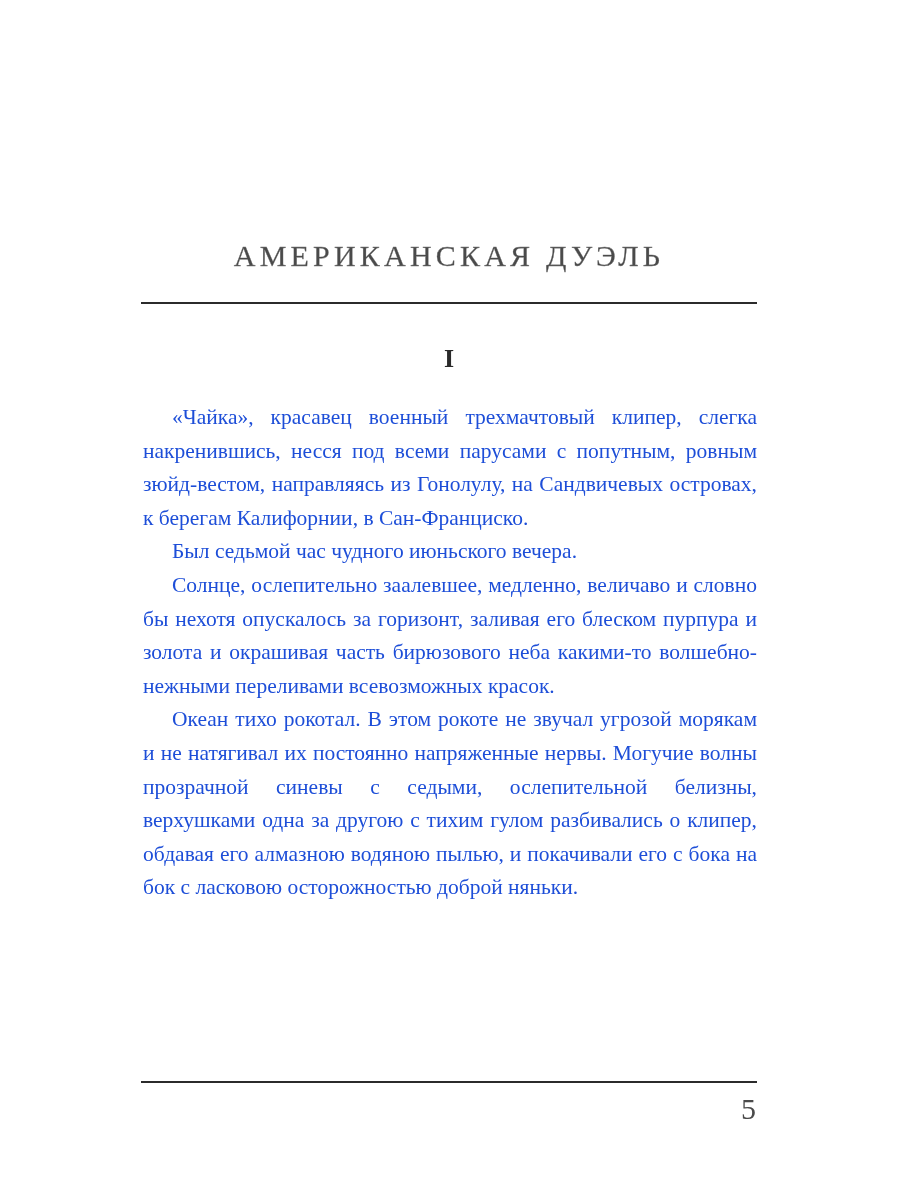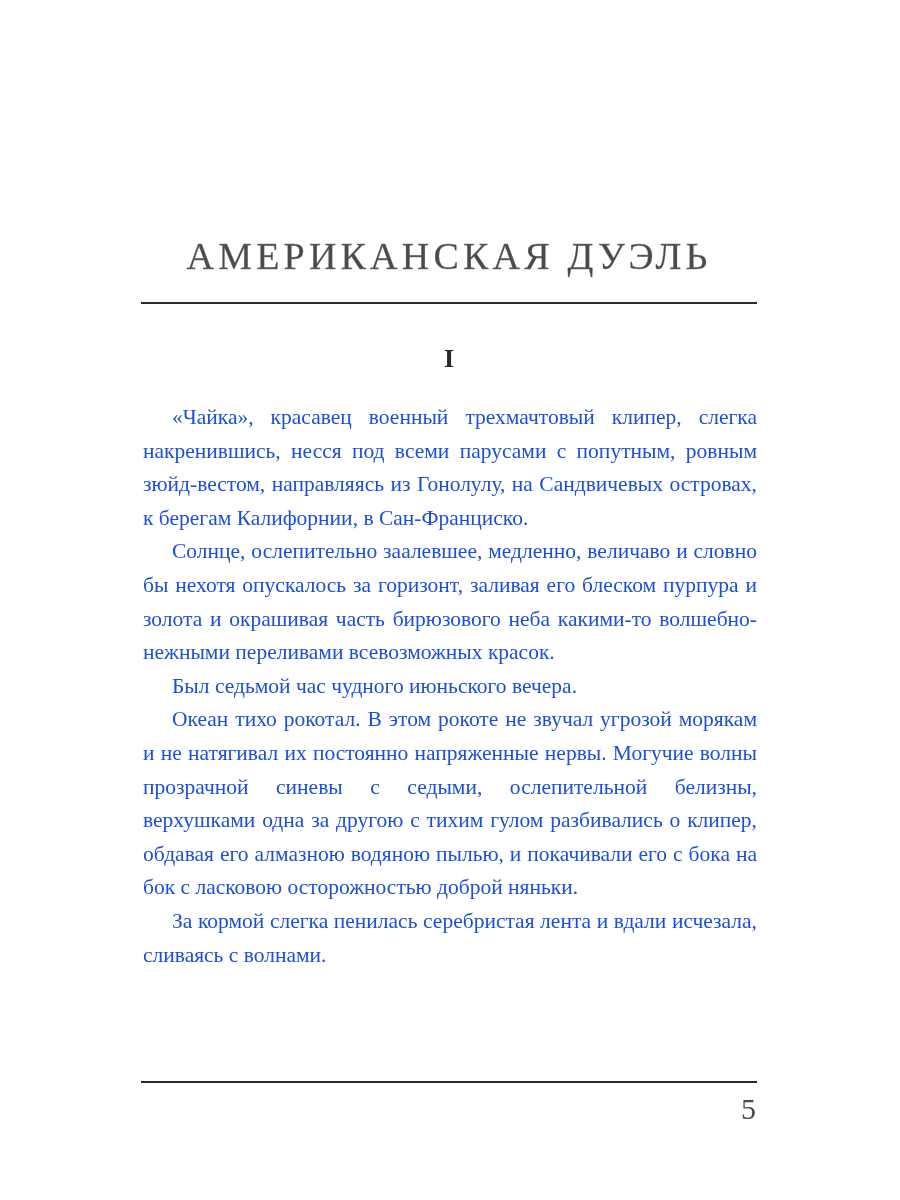--- a/index.html
+++ b/index.html
@@ -14,21 +14,21 @@
       overflow: hidden;
       font-family: "Liberation Serif", "DejaVu Serif", serif;
       color: #2a2a2a;
     }
     .chapter-title {
       position: absolute;
       left: 141px;
       width: 616px;
       top: 236px;
       text-align: center;
-      font-size: 38px;
+      font-size: 30px;
       letter-spacing: 4.2px;
       color: #4a4a4a;
       font-weight: normal;
       line-height: 40px;
       margin: 0;
       -webkit-text-stroke: 0.3px #7a7a7a;
     }
     .rule {
       position: absolute;
       left: 141px;
@@ -80,21 +80,20 @@
 <body>
 
 <h1 class="chapter-title">АМЕРИКАНСКАЯ ДУЭЛЬ</h1>
 
 <div class="rule top"></div>
 
 <h2 class="section-number">I</h2>
 
 <div class="body-text">
   <p>«Чайка», красавец военный трехмачтовый клипер, слегка накренившись, несся под всеми парусами с попутным, ров­ным зюйд-вестом, направляясь из Гонолулу, на Сандвичевых островах, к берегам Калифорнии, в Сан-Франциско.</p>
+  <p>Был седьмой час чудного июньского вечера.</p>
   <p>Солнце, ослепительно заалевшее, медленно, величаво и словно бы нехотя опускалось за горизонт, заливая его бле­ском пурпура и золота и окрашивая часть бирюзового неба какими-то волшебно-нежными переливами всевозможных красок.</p>
-  <p>Был седьмой час чудного июньского вечера.</p>
   <p>Океан тихо рокотал. В этом рокоте не звучал угрозой мо­рякам и не натягивал их постоянно напряженные нервы. Мо­гучие волны прозрачной синевы с седыми, ослепительной бе­лизны, верхушками одна за другою с тихим гулом разбивались о клипер, обдавая его алмазною водяною пылью, и покачивали его с бока на бок с ласковою осторожностью доброй няньки.</p>
-  <p>За кормой слегка пенилась серебристая лента и вдали ис­чезала, сливаясь с волнами.</p>
 </div>
 
 <div class="rule bottom"></div>
 
 <div class="page-number">5</div>
 
 </body></html>

